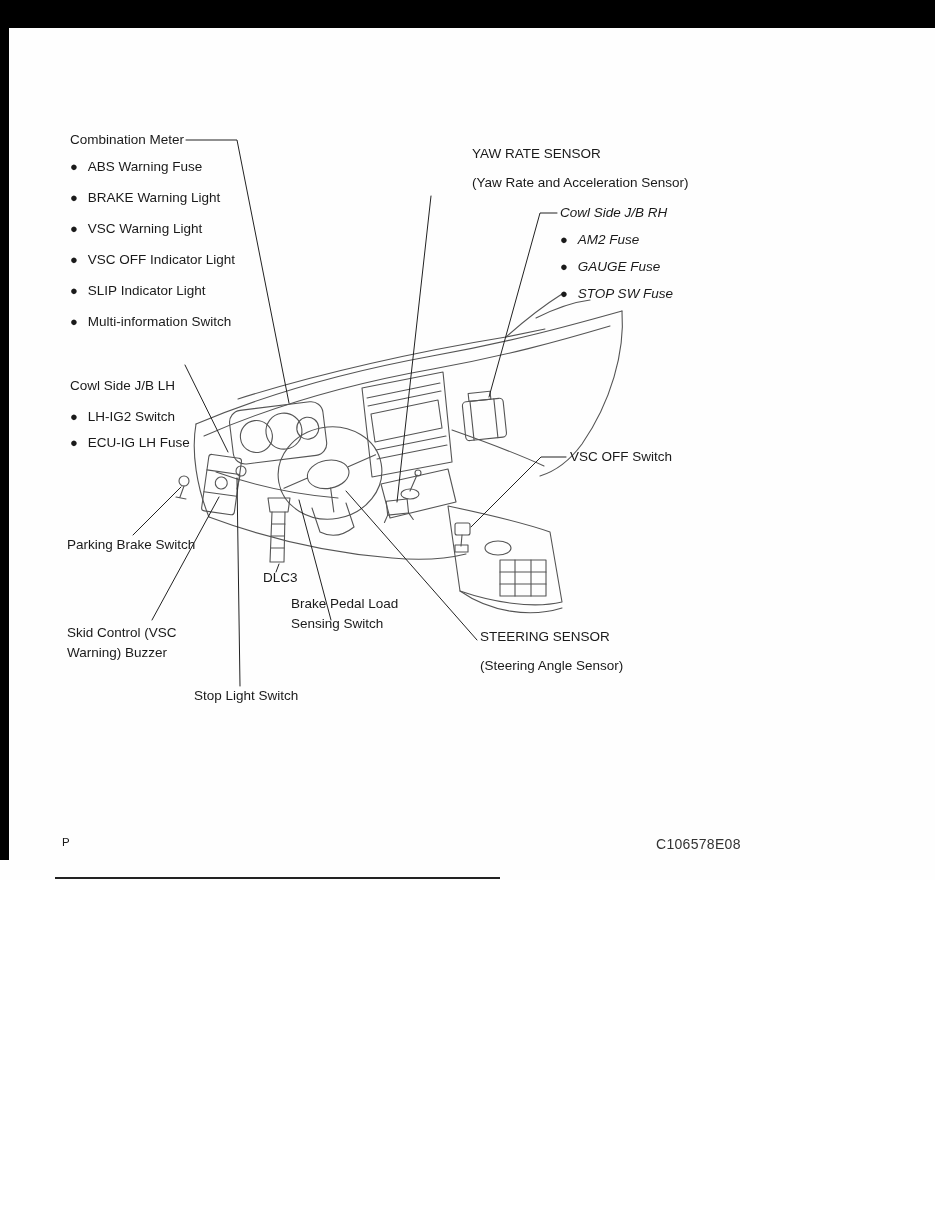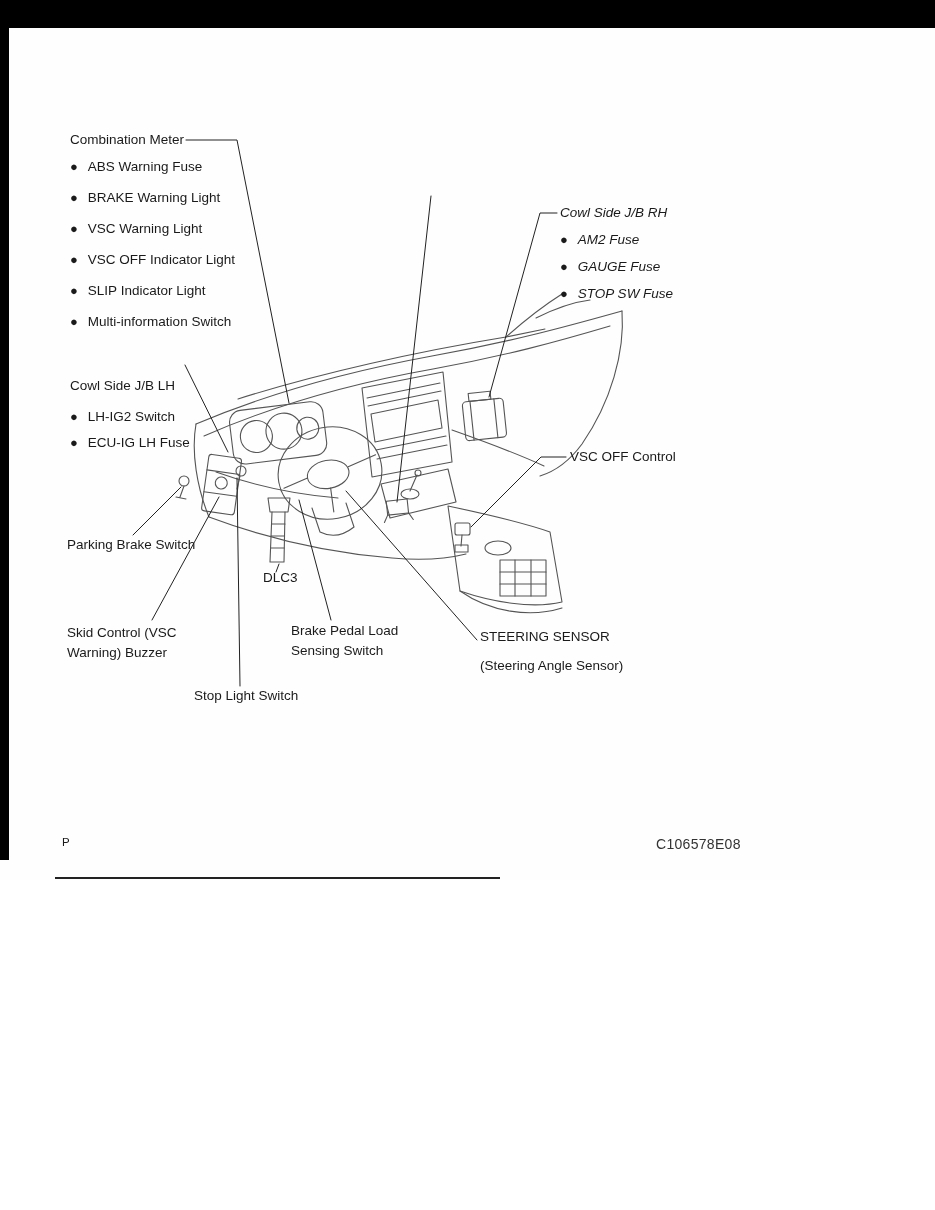--- a/index.html
+++ b/index.html
@@ -208,20 +208,24 @@
           <span class="bullet">●</span>
           <span>SLIP Indicator Light</span>
         </div>
       <div class="bullet-item">
           <span class="bullet">●</span>
           <span>Multi-information Switch</span>
         </div>
     </div>
   </div>
 
+  <div class="callout" style="left:472px; top:146px;">
+    <div class="callout-title">YAW RATE SENSOR</div>
+    <div class="callout-subtitle">(Yaw Rate and Acceleration Sensor)</div>
+  </div>
 
   <div class="callout pitch27" style="left:560px; top:205px;font-style:italic;">
     <div class="callout-title">Cowl Side J/B RH</div>
     <div>
       <div class="bullet-item">
           <span class="bullet">●</span>
           <span>AM2 Fuse</span>
         </div>
       <div class="bullet-item">
           <span class="bullet">●</span>
@@ -242,36 +246,36 @@
           <span>LH-IG2 Switch</span>
         </div>
       <div class="bullet-item">
           <span class="bullet">●</span>
           <span>ECU-IG LH Fuse</span>
         </div>
     </div>
   </div>
 
   <div class="callout" style="left:570px; top:449px;">
-    <span>VSC OFF Control</span>
+    <span>VSC OFF Switch</span>
   </div>
 
   <div class="callout" style="left:67px; top:537px;">
     <span>Parking Brake Switch</span>
   </div>
 
   <div class="callout" style="left:263px; top:570px;">
     <span>DLC3</span>
   </div>
 
   <div class="callout wrap" style="left:67px; top:623px; width:132px; line-height:20px;">
     <span>Skid Control (VSC Warning) Buzzer</span>
   </div>
 
-  <div class="callout wrap" style="left:291px; top:621px; width:112px; line-height:20px;">
+  <div class="callout wrap" style="left:291px; top:594px; width:112px; line-height:20px;">
     <span>Brake Pedal Load Sensing Switch</span>
   </div>
 
   <div class="callout" style="left:480px; top:629px;">
     <div class="callout-title">STEERING SENSOR</div>
     <div class="callout-subtitle">(Steering Angle Sensor)</div>
   </div>
 
   <div class="callout" style="left:194px; top:688px;">
     <span>Stop Light Switch</span>

